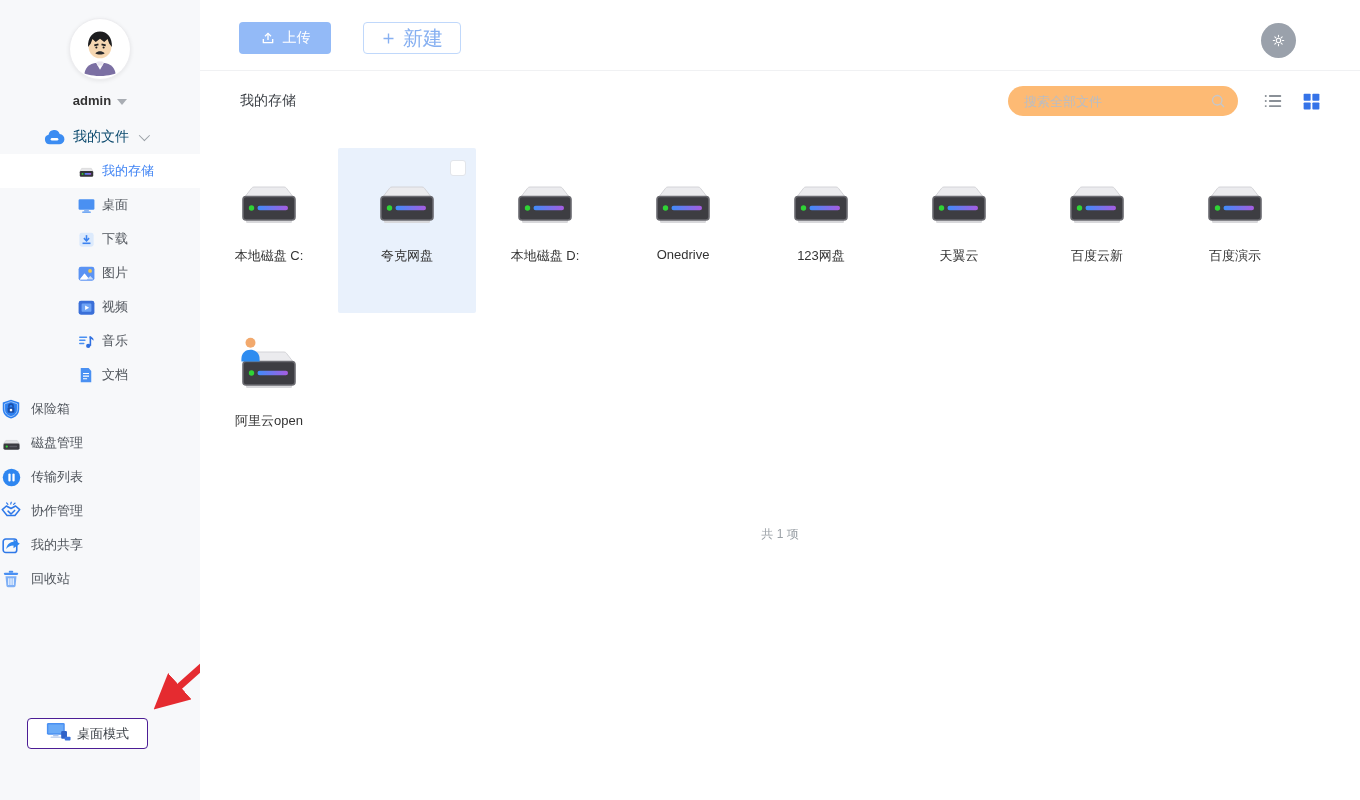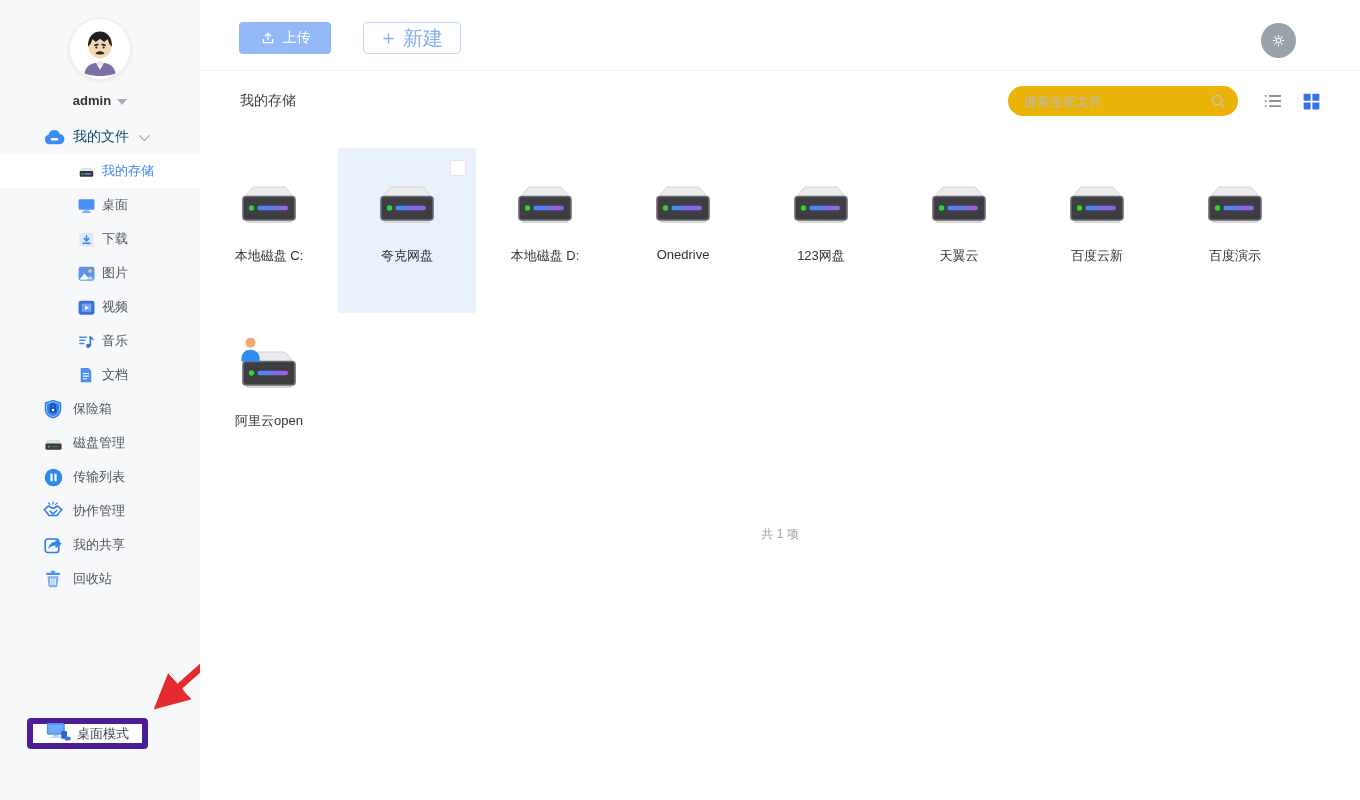--- a/index.html
+++ b/index.html
@@ -23,26 +23,26 @@
   .side-row { height:34px; display:flex; align-items:center; font-size:13px;
     color:#50555c; cursor:pointer; }
   .side-row .ic { display:flex; align-items:center; justify-content:center; flex:none; }
   .row-root { padding-left:42px; font-size:14px; color:#0c4a6e; }
   .row-root .ic { width:24px; margin-right:7px; }
   .root-caret { width:8px; height:8px; border-right:1.6px solid #9aa0a6;
     border-bottom:1.6px solid #9aa0a6; transform:rotate(45deg) translateY(-2px);
     margin-left:10px; }
   .row-file { padding-left:76px; }
   .row-file .ic { width:20px; margin-right:6px; }
-  .row-tool { padding-left:42px; }
+  .row-tool { }
   .row-tool .ic { width:22px; margin-right:9px; }
   .side-row.active { background:#ffffff; color:#4285f4; }
 
   .desktop-mode-btn { position:absolute; left:27px; top:718px; width:121px; height:31px;
-    background:#fff; border:6px solid #4c1d95; border-radius:4px;
+    background:#fff; border:1px solid #4c1d95; border-radius:4px;
     display:flex; align-items:center; justify-content:center; gap:6px;
     font-size:13px; color:#3a3f45; cursor:pointer; }
 
   .red-arrow { position:absolute; left:128px; top:646px; pointer-events:none; }
 
   
   .main { position:absolute; left:200px; top:0; width:1160px; height:800px; background:#fff; }
   .topbar { position:relative; height:71px; border-bottom:1px solid #f0f1f3; }
   .btn-upload { position:absolute; left:39px; top:22px; width:92px; height:32px;
     background:#93baf7; border:none; border-radius:4px; color:#fff; font-size:14px;
@@ -52,21 +52,21 @@
     font-size:20px; display:flex; align-items:center; justify-content:center; gap:7px;
     cursor:pointer; }
   .settings-btn { position:absolute; right:64px; top:23px; width:35px; height:35px;
     border-radius:50%; background:#9aa1ab; display:flex; align-items:center;
     justify-content:center; cursor:pointer; }
 
   
   .content-header { position:relative; height:60px; display:flex; align-items:center; }
   .page-title { margin-left:40px; font-size:14px; color:#3c4046; }
   .header-right { position:absolute; right:38px; display:flex; align-items:center; }
-  .search-box { position:relative; width:230px; height:30px; background:#eab308;
+  .search-box { position:relative; width:230px; height:30px; background:#fdba74;
     border-radius:15px; margin-right:24px; }
   .search-box input { width:100%; height:100%; background:transparent; border:none;
     outline:none; padding:0 36px 0 16px; font-size:13px; color:#555;
     font-family:inherit; }
   .search-box input::placeholder { color:#b9bdc4; }
   .search-box .search-ic { position:absolute; right:11px; top:6px; }
   .view-toggle { display:flex; align-items:center; gap:17px; }
   .view-btn { cursor:pointer; display:flex; }
 
   

